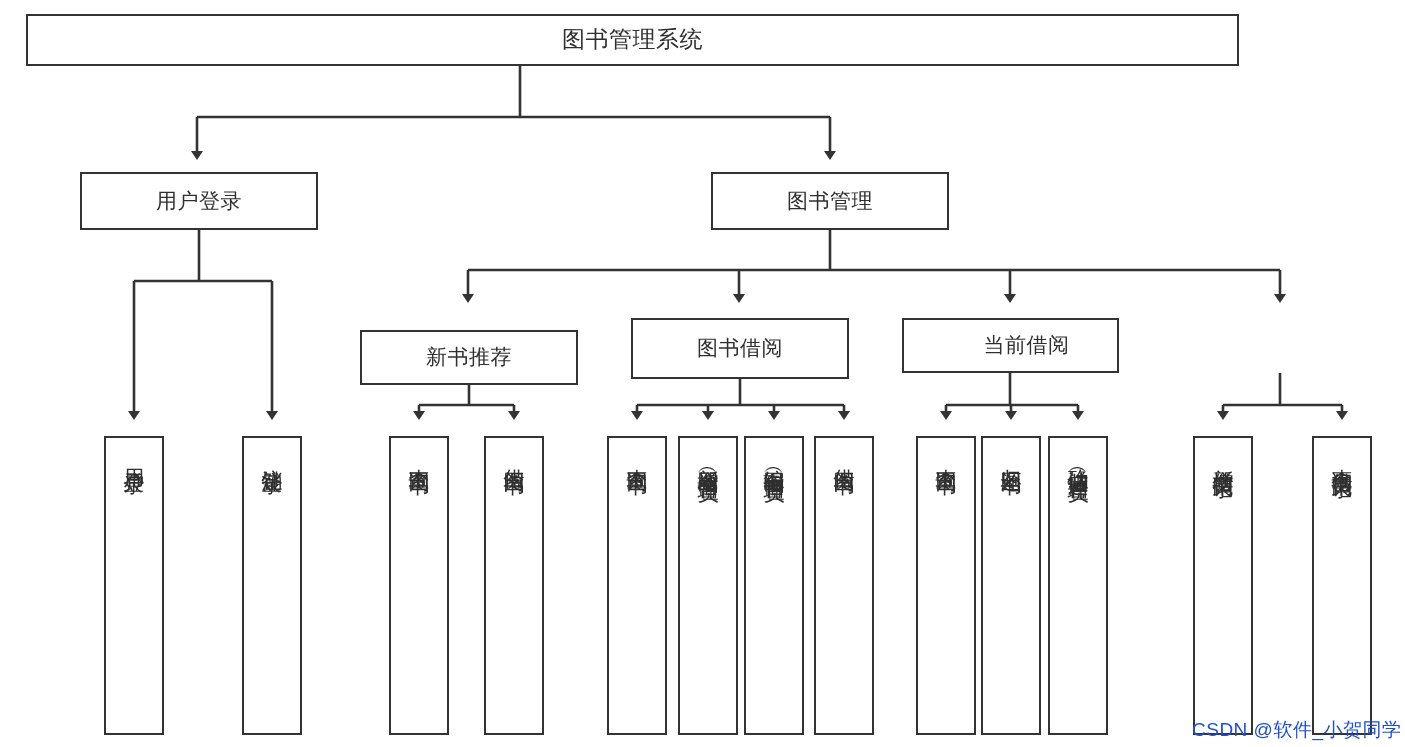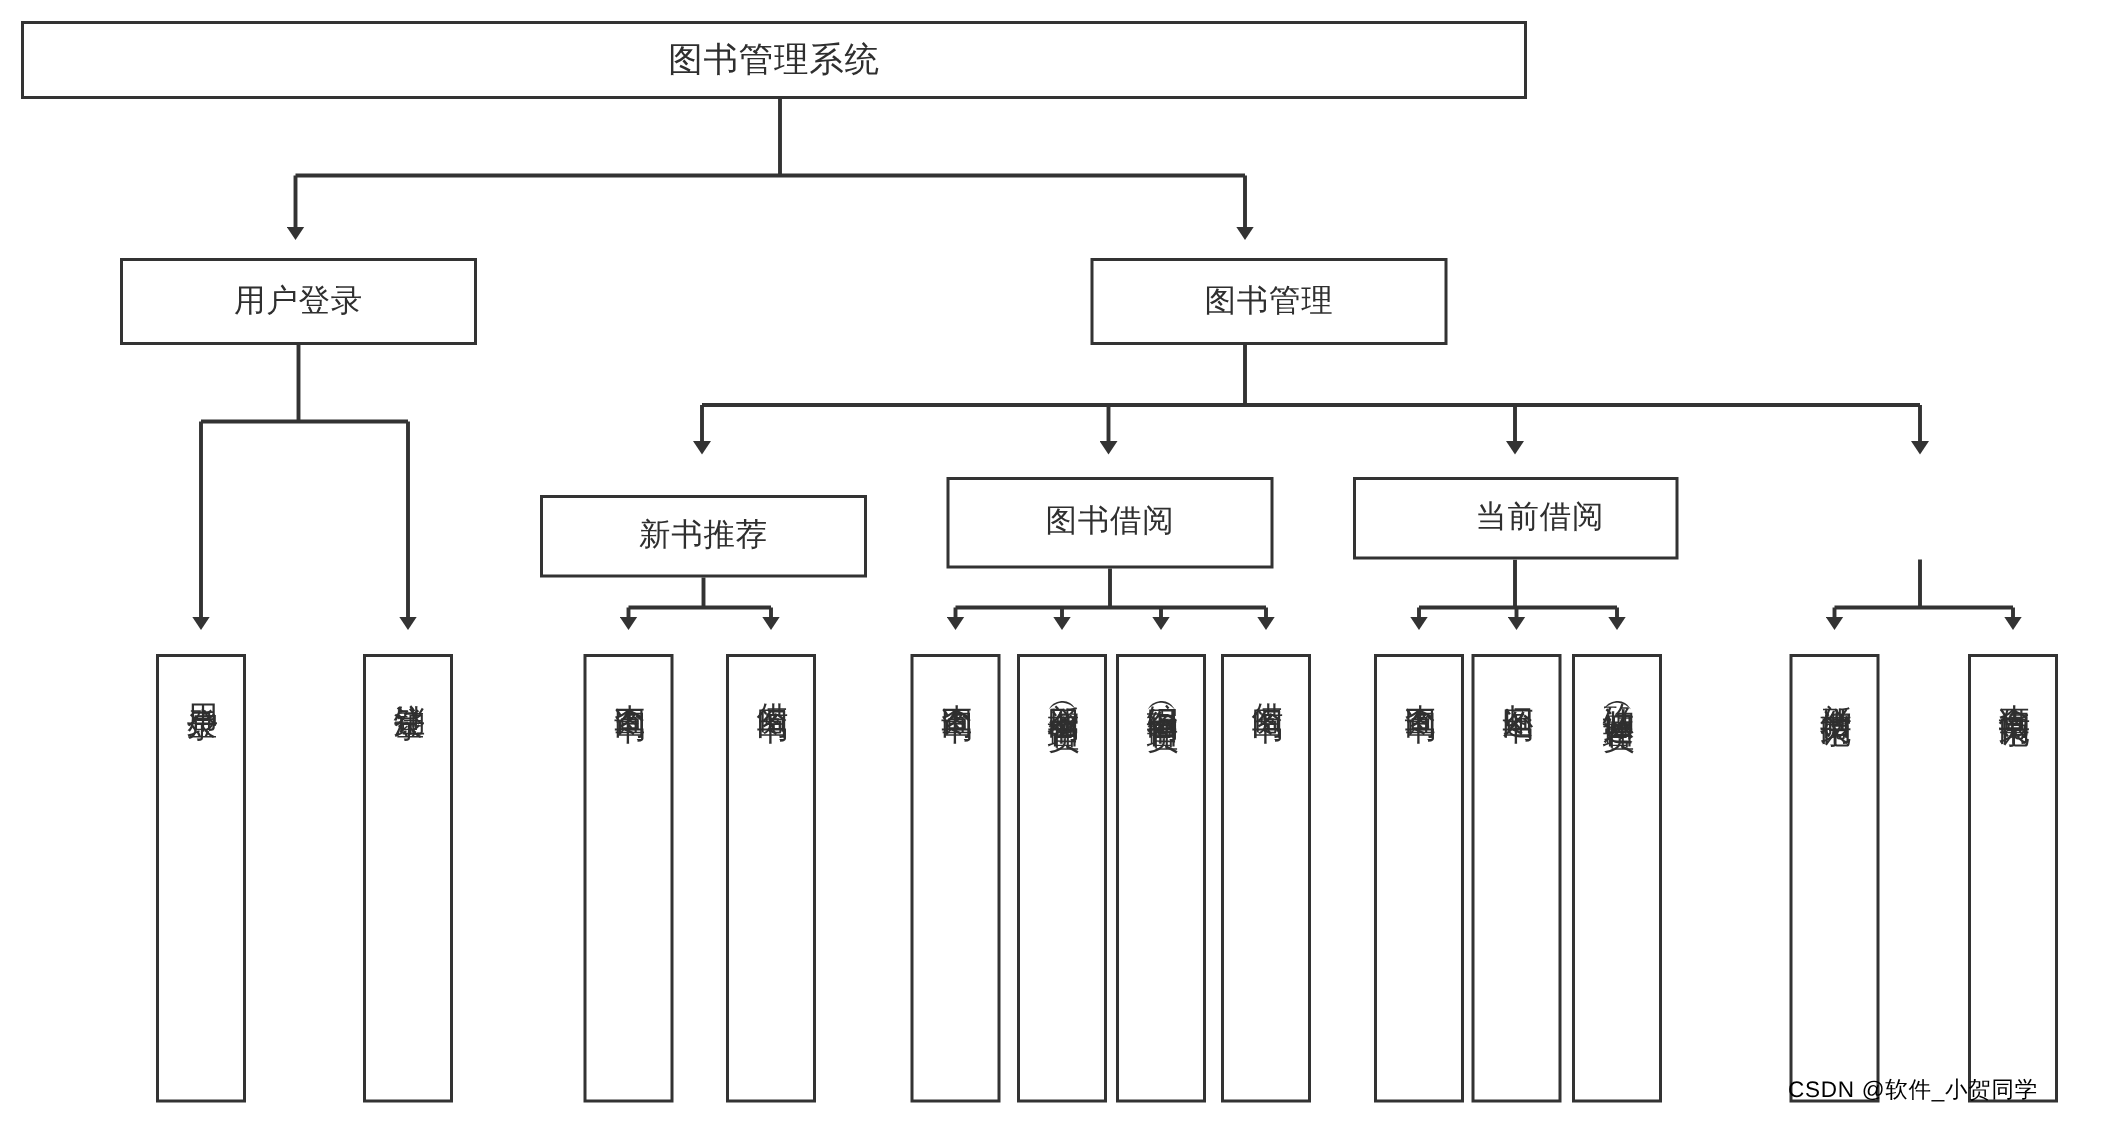--- a/index.html
+++ b/index.html
@@ -55,22 +55,22 @@
   .node.leaf .label{
     writing-mode:vertical-rl;
     text-orientation:upright;
     font-size:21px;
     line-height:1.05;
     letter-spacing:2px;
     white-space:nowrap;
   }
   .watermark{
     position:absolute;
-    font-size:15px;
-    color:#000000;
+    font-size:19px;
+    color:#1d4ed8;
     white-space:nowrap;
     z-index:5;
     letter-spacing:0.5px;
   }
 </style>
 </head>
 <body>
 
 <div id="canvas">
 
@@ -118,28 +118,28 @@
       <path d="M1011,405 L1011,412" marker-end="url(#arrow)"></path>
       <path d="M1078,405 L1078,412" marker-end="url(#arrow)"></path>
 
       <path d="M1280,373 L1280,405"></path>
       <path d="M1223,405 L1342,405"></path>
       <path d="M1223,405 L1223,412" marker-end="url(#arrow)"></path>
       <path d="M1342,405 L1342,412" marker-end="url(#arrow)"></path>
     </g>
   </svg>
 
-  <div class="node root horiz" style="left: 14px; top: 14px; width: 1004px; height: 52px;">
+  <div class="node root horiz" style="left: 26px; top: 14px; width: 1213px; height: 52px;">
     <span class="label">图书管理系统</span>
   </div>
 
   <div class="node lvl2 horiz" style="left: 80px; top: 172px; width: 238px; height: 58px;">
     <span class="label">用户登录</span>
   </div>
-  <div class="node lvl2 horiz" style="left: 711px; top: 172px; width: 238px; height: 58px; margin-left: 16px;">
+  <div class="node lvl2 horiz" style="left: 711px; top: 172px; width: 238px; height: 58px;">
     <span class="label">图书管理</span>
   </div>
 
   <div class="node lvl3 horiz" style="left: 360px; top: 330px; width: 218px; height: 55px;">
     <span class="label">新书推荐</span>
   </div>
   <div class="node lvl3 horiz" style="left: 631px; top: 318px; width: 218px; height: 61px;">
     <span class="label">图书借阅</span>
   </div>
   <div class="node lvl3 horiz" style="left: 902px; top: 318px; width: 217px; height: 55px; padding-left: 32px;">

